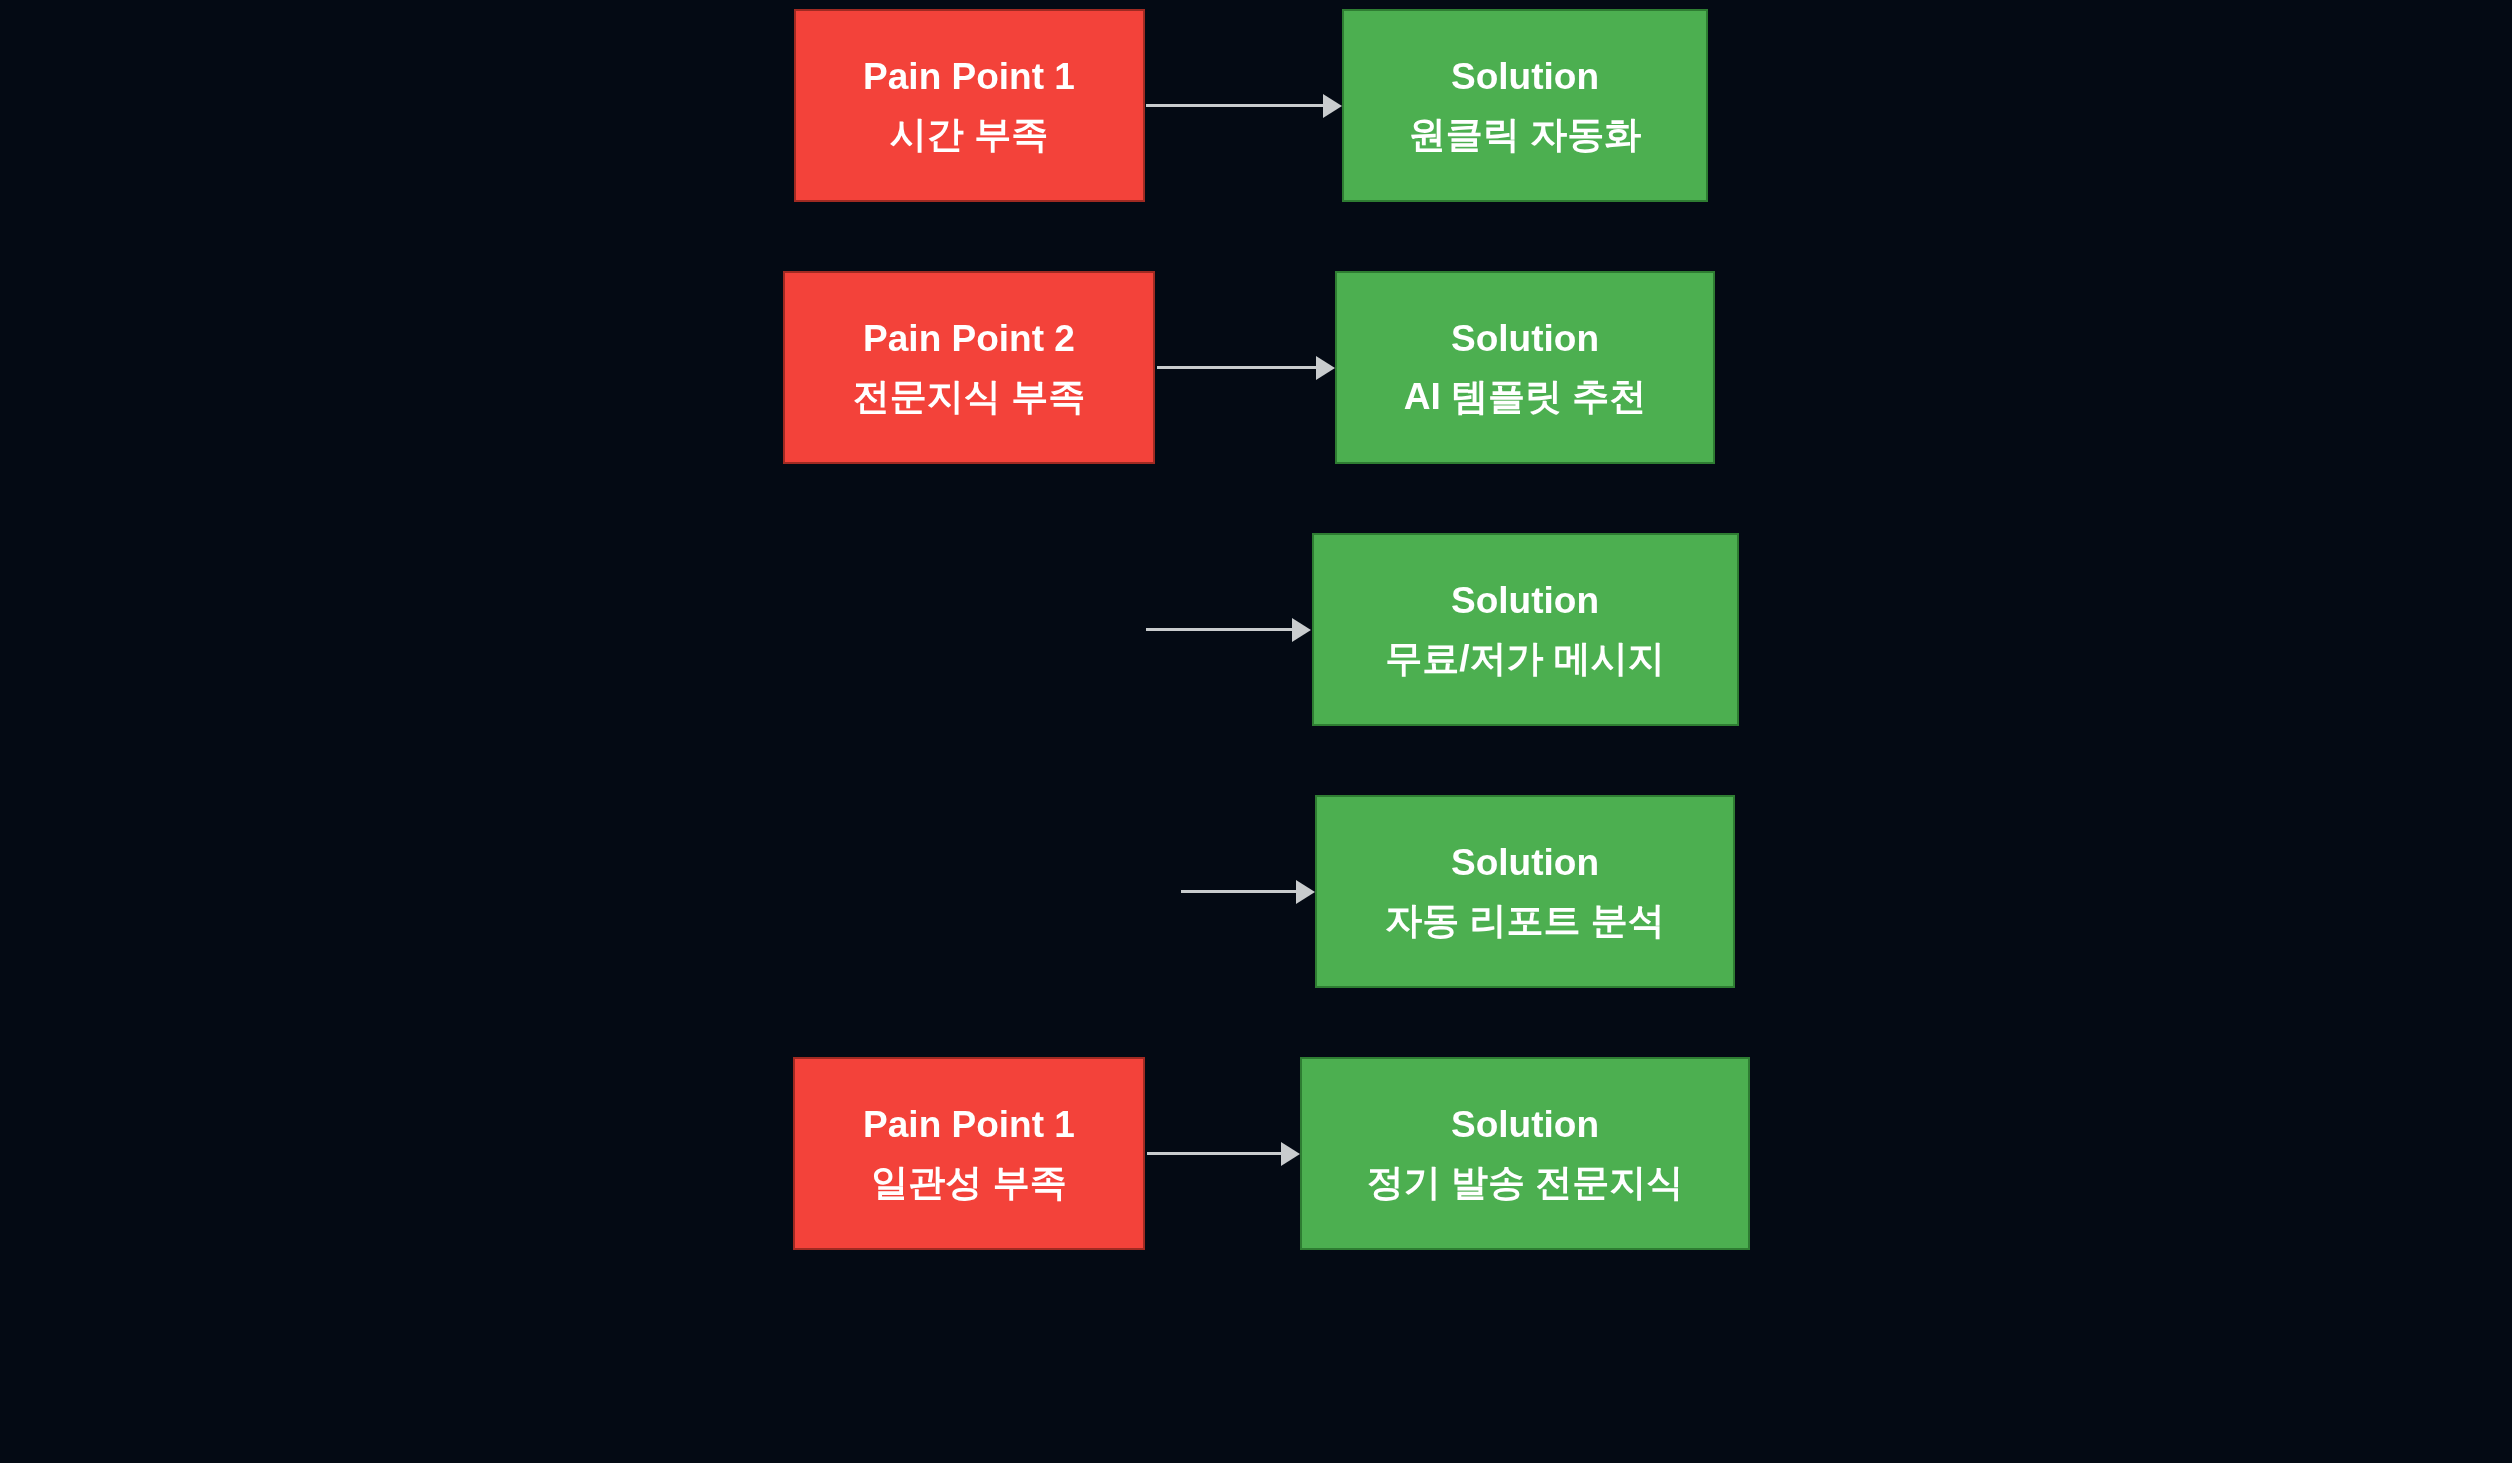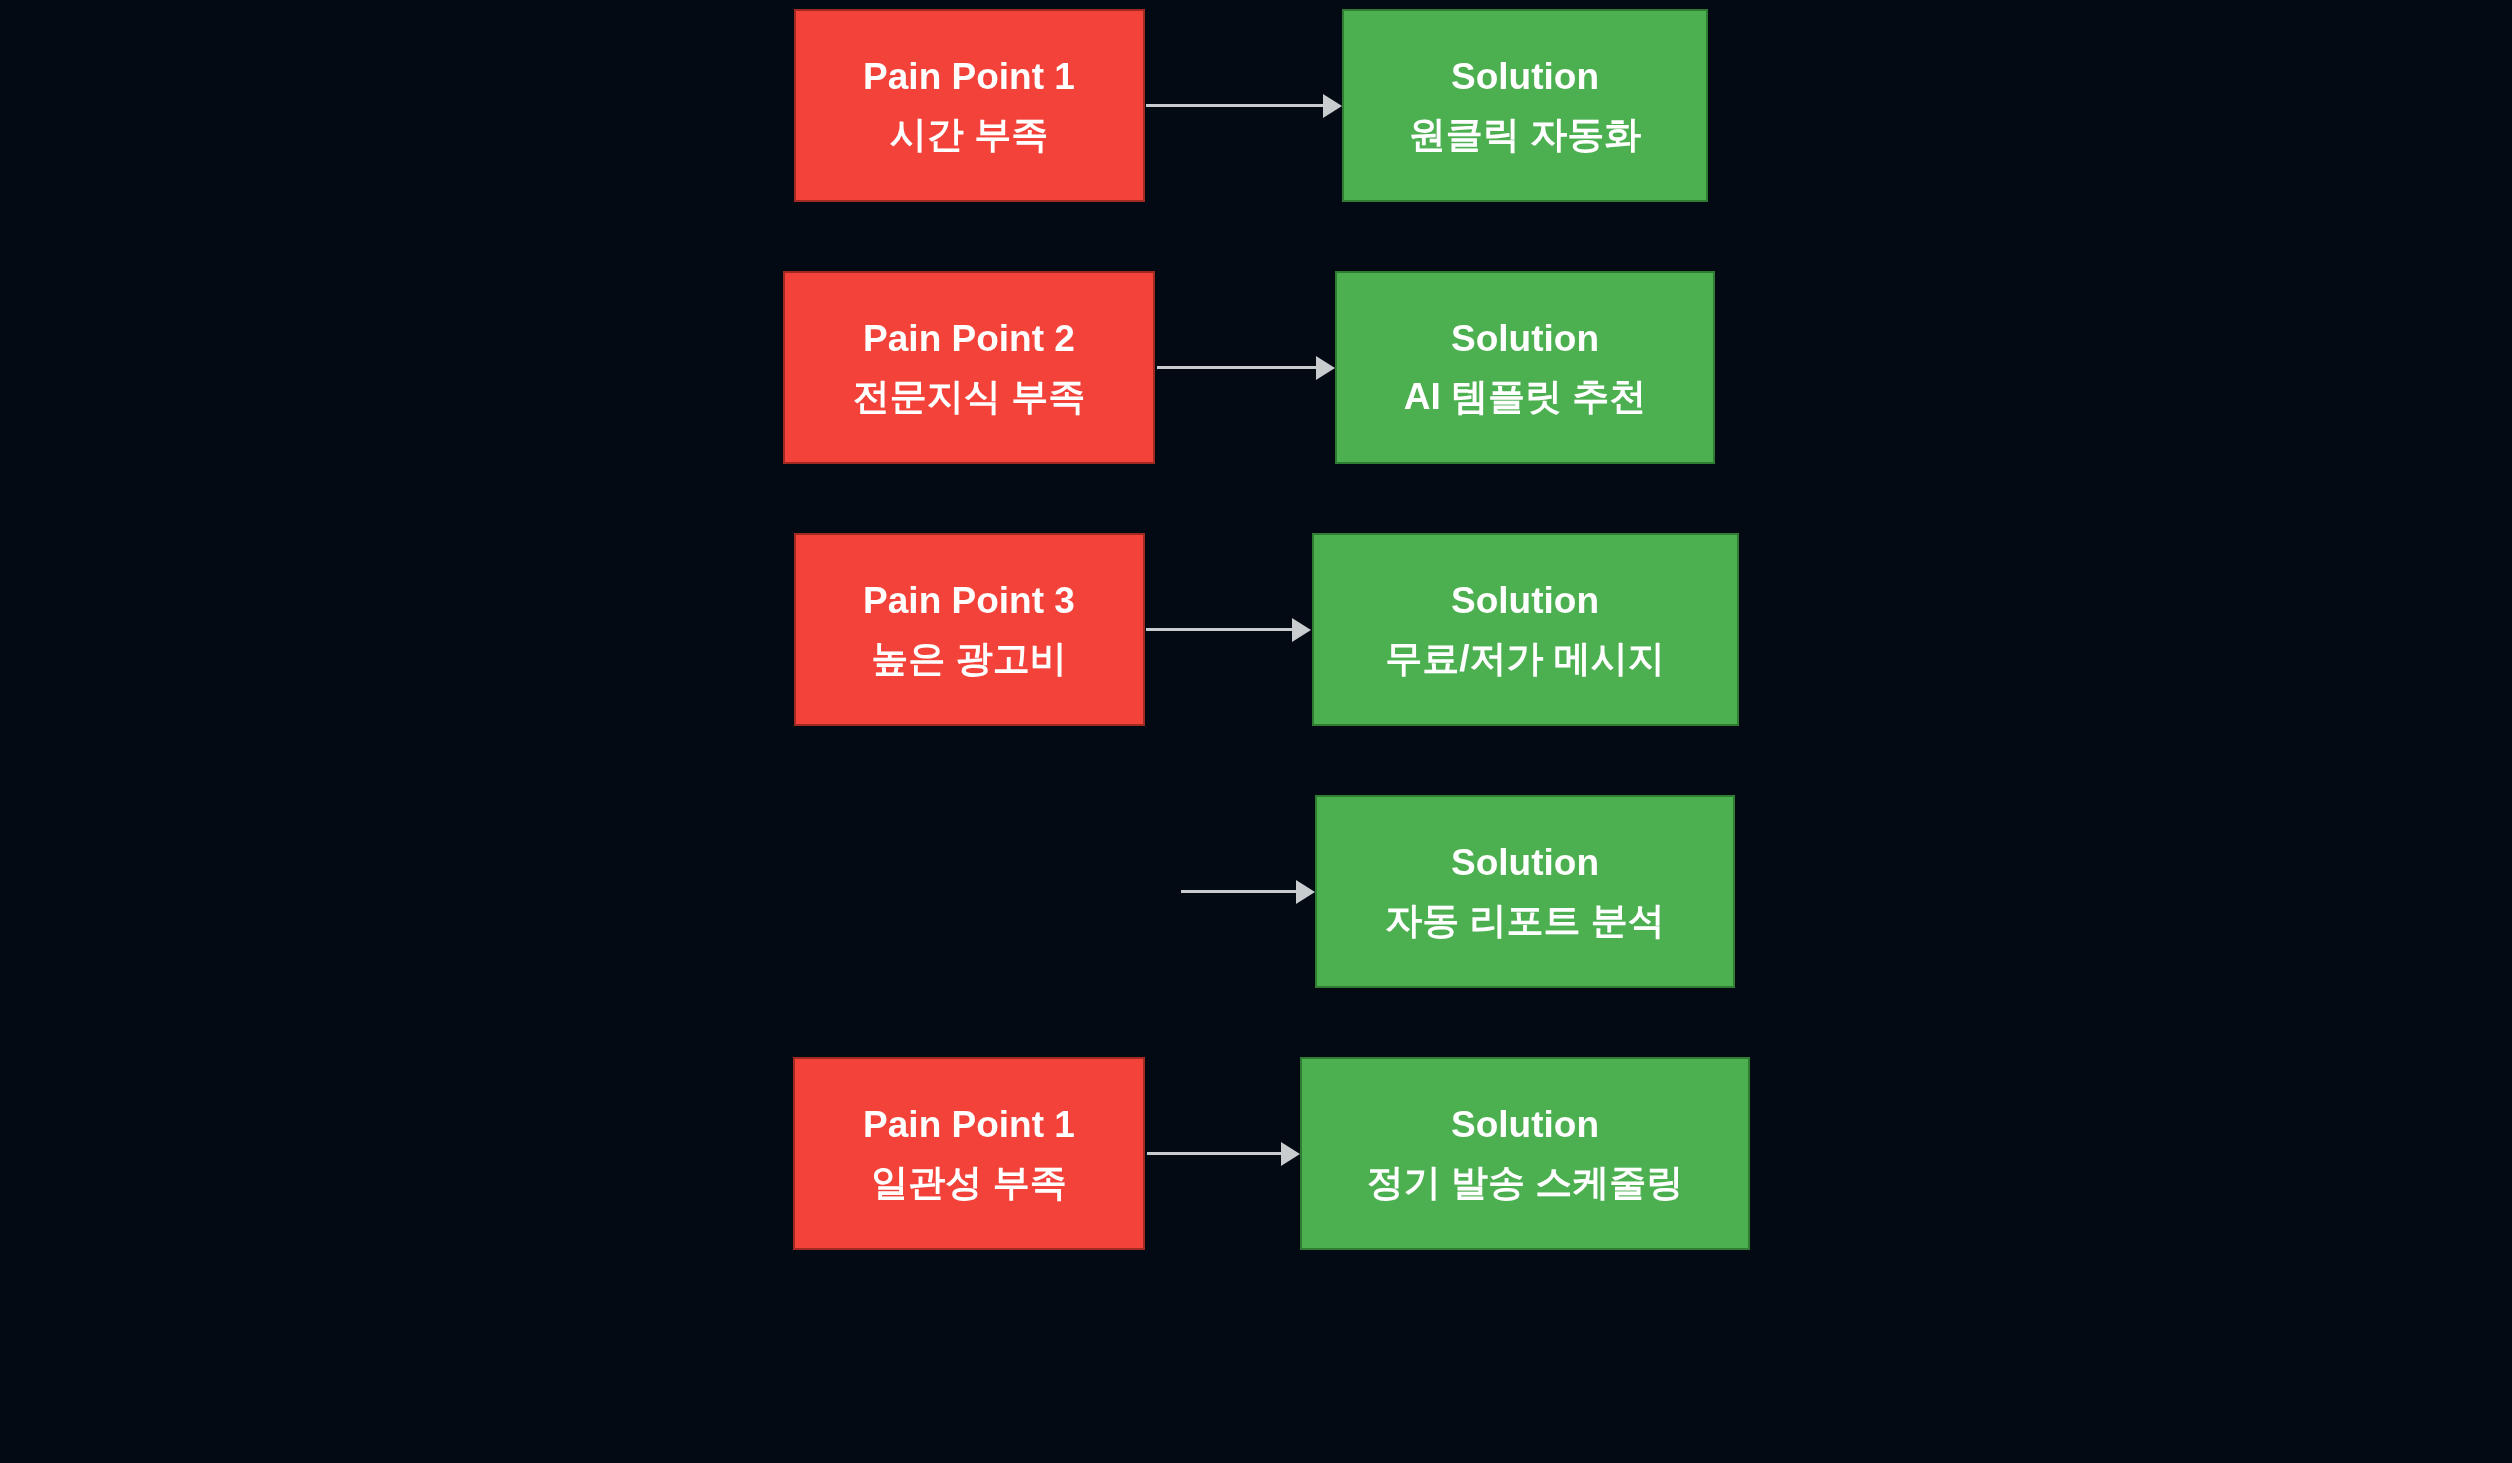--- a/index.html
+++ b/index.html
@@ -107,24 +107,20 @@
       <div class="arrow-line"></div>
       <div class="arrow-head"></div>
     </div>
     <div class="node sol">
       <div>Solution</div>
       <div>AI 템플릿 추천</div>
     </div>
   </div>
 
   <div class="row" style="--rw:351px; --gw:427px">
-    <div class="node pain">
-      <div>Pain Point 3</div>
-      <div>높은 광고비</div>
-    </div>
     <div class="arrow">
       <div class="arrow-line"></div>
       <div class="arrow-head"></div>
     </div>
     <div class="node sol">
       <div>Solution</div>
       <div>무료/저가 메시지</div>
     </div>
   </div>
 
@@ -143,18 +139,18 @@
     <div class="node pain">
       <div>Pain Point 1</div>
       <div>일관성 부족</div>
     </div>
     <div class="arrow">
       <div class="arrow-line"></div>
       <div class="arrow-head"></div>
     </div>
     <div class="node sol">
       <div>Solution</div>
-      <div>정기 발송 스케줄링</div>
+      <div>정기 발송 전문지식</div>
     </div>
   </div>
 
 </div>
 
 
 </body></html>

